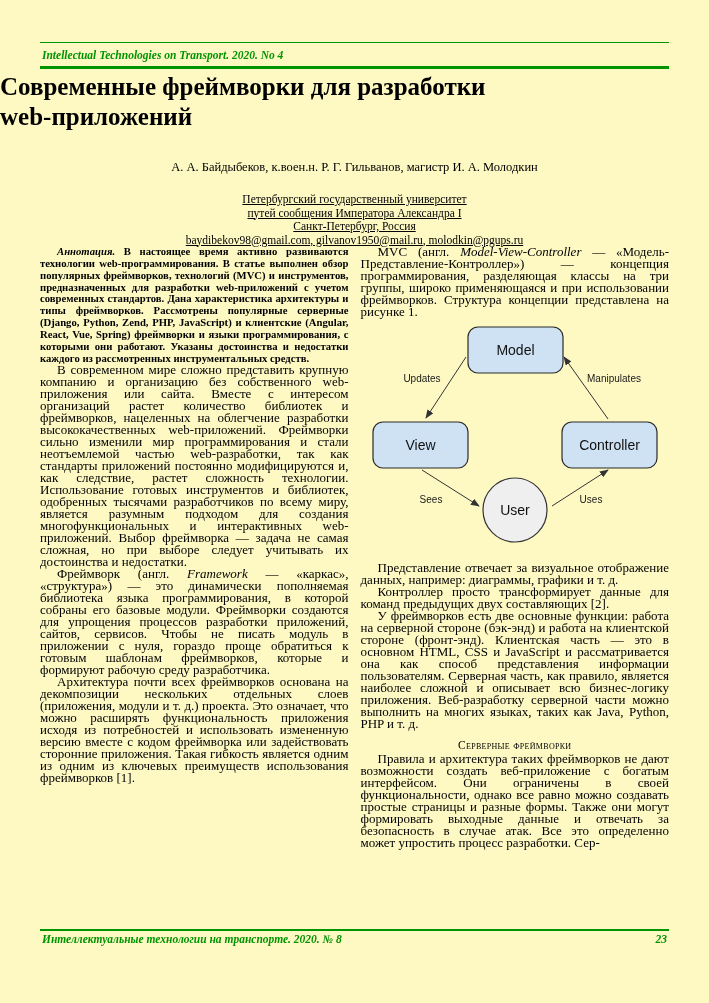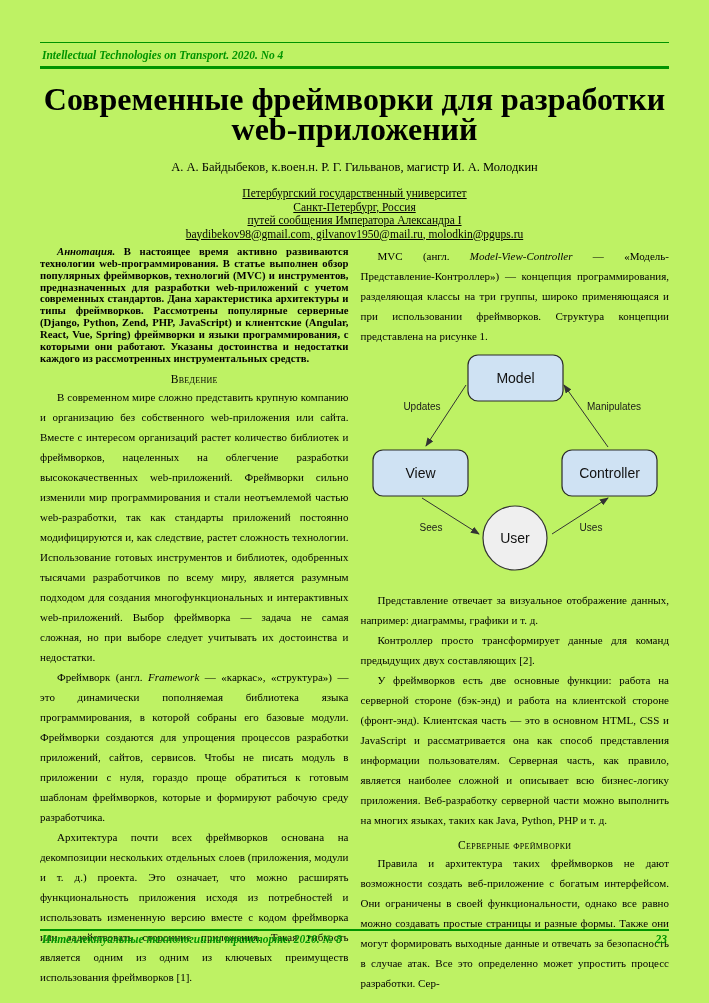--- a/index.html
+++ b/index.html
@@ -3,44 +3,44 @@
 <meta charset="utf-8">
 <style>
   :root{
     --green:#009400;
     --box-fill:#cfe2f3;
     --box-stroke:#2b2b2b;
     --user-fill:#efefef;
   }
   html,body{margin:0;padding:0;background:#ffffff;}
   .page{
-    position:relative;width:709px;height:1003px;background:#bef264;
+    position:relative;width:709px;height:1003px;background:#fef9c3;
     font-family:"Liberation Serif",serif;color:#000;overflow:hidden;
   }
   .journal-header{
     position:absolute;left:40px;right:40px;top:42px;
     border-top:1.5px solid var(--green);
     border-bottom:3px solid var(--green);
     padding:2px 0 3px 2px;
   }
   .jh-text{color:var(--green);font-weight:bold;font-style:italic;font-size:11.5px;}
   .title{
-    position:absolute;left:0;right:0;top:72px;margin:12px;
-    text-align:center;font-size:32px;font-weight:bold;line-height:30px;
+    position:absolute;left:0;right:0;top:72px;margin:0;
+    text-align:left;font-size:25px;font-weight:bold;line-height:30px;
   }
   .authors{position:absolute;left:0;right:0;top:160px;text-align:center;}
-  .authors-line{font-size:12.5px;margin-bottom:12px;}
+  .authors-line{font-size:12.5px;margin-bottom:18px;}
   .affil{font-size:11.5px;line-height:13.5px;text-decoration:underline;}
   .columns{
     position:absolute;left:40px;right:40px;top:246px;
     display:flex;gap:12px;
   }
   .col{flex:1 1 0;min-width:0;}
   p.body{
-    font-size:11px;line-height:20px;text-align:justify;
+    font-size:13px;line-height:12px;text-align:justify;
     text-indent:17px;margin:0;
   }
   p.abstract{font-weight:bold;font-size:10.7px;line-height:11.85px;}
   p.kw{margin-top:10px;}
   .lead{font-style:italic;}
   h3.sec{
     margin:9px 0 2px;text-align:center;font-weight:normal;
     font-size:11.5px;font-variant:small-caps;letter-spacing:0.3px;
   }
   figure.fig{margin:8px 0 10px;text-align:center;}
@@ -64,32 +64,31 @@
 
   <header class="journal-header">
     <span class="jh-text">Intellectual Technologies on Transport. 2020. No 4</span>
   </header>
 
   <h1 class="title"><span>Современные фреймворки для разработки</span><br><span>web-приложений</span></h1>
 
   <div class="authors">
     <div class="authors-line">А. А. Байдыбеков, к.воен.н. Р. Г. Гильванов, магистр И. А. Молодкин</div>
     <div class="affil">Петербургский государственный университет</div>
+    <div class="affil">путей сообщения Императора Александра I</div>
     <div class="affil">Санкт-Петербург, Россия</div>
-    <div class="affil">путей сообщения Императора Александра I</div>
     <div class="affil">baydibekov98@gmail.com, gilvanov1950@mail.ru, molodkin@pgups.ru</div>
   </div>
 
   <div class="columns">
 
     <div class="col">
       <p class="body abstract"><span class="lead">Аннотация.</span> <span>В настоящее время активно развиваются технологии web-программирования. В статье выполнен обзор популярных фреймворков, технологий (MVC) и инструментов, предназначенных для разработки web-приложений с учетом современных стандартов. Дана характеристика архитектуры и типы фреймворков. Рассмотрены популярные серверные (Django, Python, Zend, PHP, JavaScript) и клиентские (Angular, React, Vue, Spring) фреймворки и языки программирования, с которыми они работают. Указаны достоинства и недостатки каждого из рассмотренных инструментальных средств.</span></p>
 
 
-      <h3 class="sec">Введение</h3>
       <p class="body">В современном мире сложно представить крупную компанию и организацию без собственного web-приложения или сайта. Вместе с интересом организаций растет количество библиотек и фреймворков, нацеленных на облегчение разработки высококачественных web-приложений. Фреймворки сильно изменили мир программирования и стали неотъемлемой частью web-разработки, так как стандарты приложений постоянно модифицируются и, как следствие, растет сложность технологии. Использование готовых инструментов и библиотек, одобренных тысячами разработчиков по всему миру, является разумным подходом для создания многофункциональных и интерактивных web-приложений. Выбор фреймворка — задача не самая сложная, но при выборе следует учитывать их достоинства и недостатки.</p>
 
       <p class="body"><span>Фреймворк (англ. </span><i>Framework</i><span> — «каркас», «структура») — это динамически пополняемая библиотека языка программирования, в которой собраны его базовые модули. Фреймворки создаются для упрощения процессов разработки приложений, сайтов, сервисов. Чтобы не писать модуль в приложении с нуля, гораздо проще обратиться к готовым шаблонам фреймворков, которые и формируют рабочую среду разработчика.</span></p>
       <p class="body">Архитектура почти всех фреймворков основана на декомпозиции нескольких отдельных слоев (приложения, модули и т. д.) проекта. Это означает, что можно расширять функциональность приложения исходя из потребностей и использовать измененную версию вместе с кодом фреймворка или задействовать сторонние приложения. Такая гибкость является одним из одним из ключевых преимуществ использования фреймворков [1].</p>
     </div>
 
     <div class="col">
       <p class="body"><span>MVC (англ. </span><i>Model-View-Controller</i><span> — «Модель-Представление-Контроллер») — концепция программирования, разделяющая классы на три группы, широко применяющаяся и при использовании фреймворков. Структура концепции представлена на рисунке 1.</span></p>
 
       <figure class="fig">

